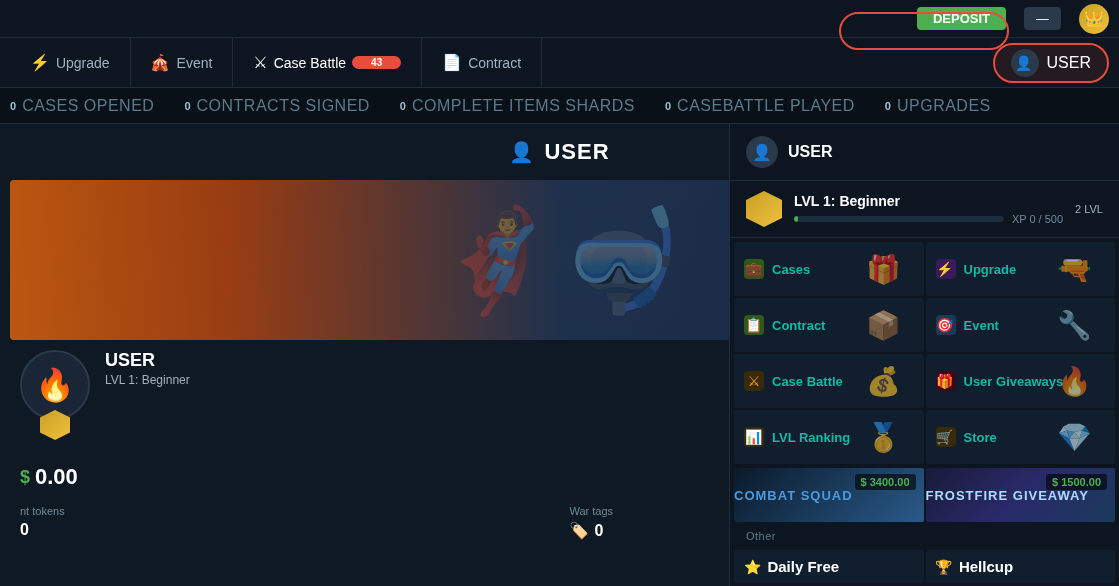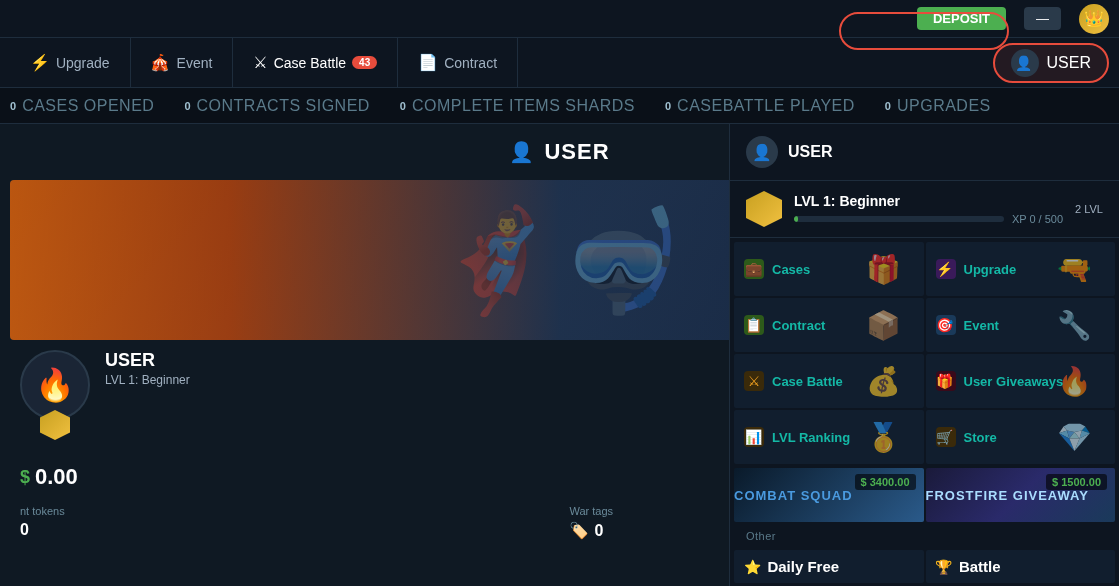--- a/index.html
+++ b/index.html
@@ -79,21 +79,21 @@
       font-size: 14px;
       font-weight: 500;
       position: relative;
       border-right: 1px solid #1e2d3d;
     }
     .nav-item.active { color: #fff; }
     .nav-badge {
       background: #e74c3c;
       color: #fff;
       font-size: 10px;
-      padding: 1px 7px;
+      padding: 1px 19px;
       border-radius: 8px;
       font-weight: bold;
     }
     .nav-icon { font-size: 16px; }
 
     
     .nav-user {
       display: flex;
       align-items: center;
       gap: 8px;
@@ -743,18 +743,18 @@
       <span>Other</span>
     </div>
 
     <div class="bottom-menu-row">
       <div class="bottom-menu-item">
         <span class="bottom-menu-icon">⭐</span>
         <span class="bottom-menu-label">Daily Free</span>
       </div>
       <div class="bottom-menu-item">
         <span class="bottom-menu-icon">🏆</span>
-        <span class="bottom-menu-label">Battle</span>
+        <span class="bottom-menu-label">Hellcup</span>
       </div>
     </div>
 
   </div>
 </div>
 
 </body></html>

